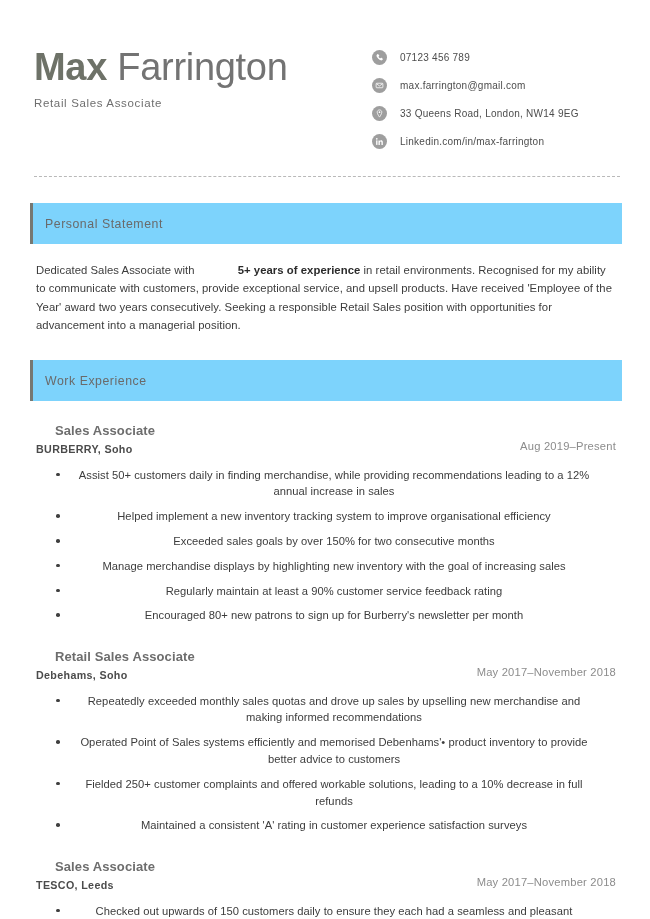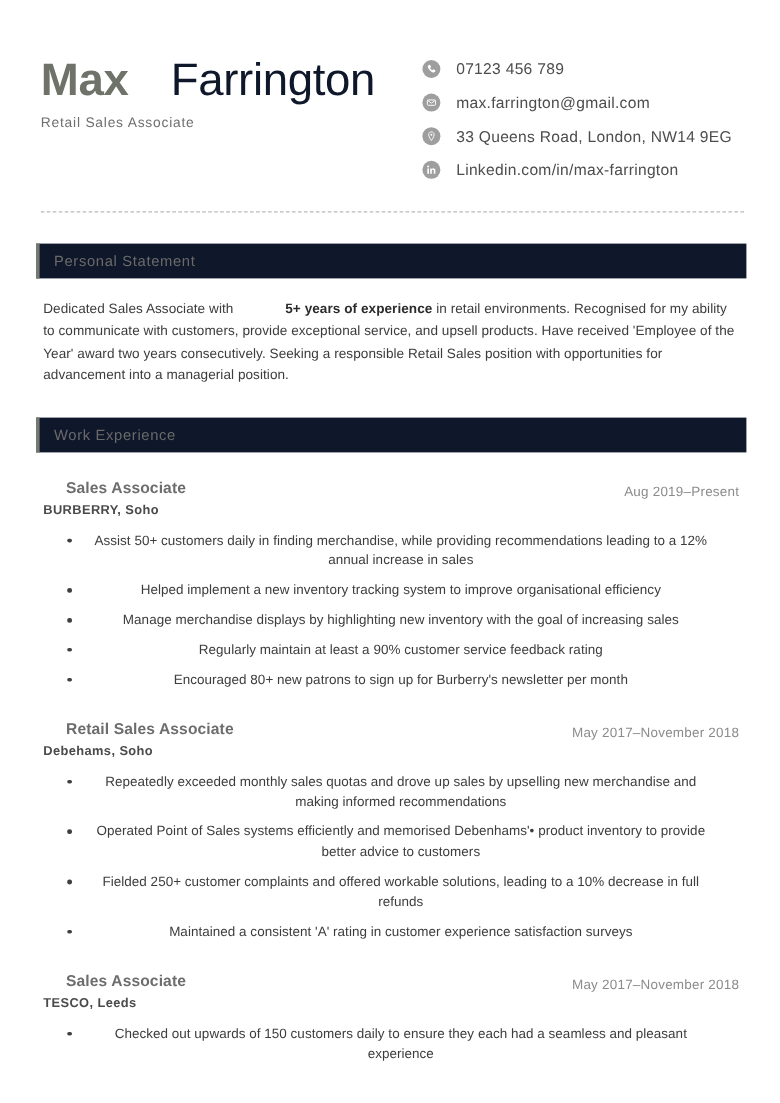--- a/index.html
+++ b/index.html
@@ -41,22 +41,21 @@
     font-weight: 400;
     letter-spacing: -0.3px;
     white-space: nowrap;
   }
   .fullname .first {
     font-weight: 700;
     color: #6e7268;
   }
   .fullname .last {
     font-weight: 400;
-    color: #0f172a;
-    margin-left: 25px;
+    color: #737373;
   }
   .role-sub {
     margin-top: 9px;
     font-size: 11.5px;
     color: #6f6f6f;
     letter-spacing: 0.65px;
   }
 
   .contact {
     padding-top: 6px;
@@ -75,38 +74,38 @@
     border-radius: 50%;
     background: #9e9e9e;
     flex: 0 0 15px;
     display: flex;
     align-items: center;
     justify-content: center;
     margin-right: 13px;
   }
   .cicon svg { display: block; }
   .ctext {
-    font-size: 13px;
+    font-size: 10px;
     color: #4d4d4d;
     letter-spacing: 0.25px;
     white-space: nowrap;
   }
 
   
   .divider {
     margin: 20px 2px 0 6px;
     border-top: 1px dashed #b9b9b9;
     height: 0;
   }
 
   
   .section-bar {
     margin: 26px 0 0 2px;
-    background: #0f172a;
-    height: 29px;
+    background: #7dd3fc;
+    height: 41px;
     display: flex;
     align-items: center;
     border-left: 3px solid #767872;
   }
   .section-bar .section-title {
     font-size: 12.3px;
     color: #6a6a6a;
     letter-spacing: 0.55px;
     padding-left: 12px;
   }
@@ -144,21 +143,21 @@
     font-size: 10.7px;
     font-weight: 700;
     color: #4b4b4b;
     letter-spacing: 0.35px;
     margin-top: 4px;
     line-height: 1.2;
   }
   .job-dates {
     position: absolute;
     right: 2px;
-    bottom: 16px;
+    bottom: 4px;
     font-size: 11.2px;
     color: #8c8c8c;
     letter-spacing: 0.2px;
     white-space: nowrap;
   }
 
   ul.bullets {
     margin: 11px 0 0 0;
     padding: 0 0 0 36px;
     list-style: none;
@@ -261,20 +260,21 @@
 
   <div class="job first">
     <div class="job-head">
       <div class="job-title">Sales Associate</div>
       <div class="job-company">BURBERRY, Soho</div>
       <div class="job-dates">Aug 2019–Present</div>
     </div>
     <ul class="bullets">
       <li>Assist 50+ customers daily in finding merchandise, while providing recommendations leading to a 12% annual increase in sales</li>
       <li>Helped implement a new inventory tracking system to improve organisational efficiency</li>
+      <li>Exceeded sales goals by over 150% for two consecutive months</li>
       <li>Manage merchandise displays by highlighting new inventory with the goal of increasing sales</li>
       <li>Regularly maintain at least a 90% customer service feedback rating</li>
       <li>Encouraged 80+ new patrons to sign up for Burberry's newsletter per month</li>
     </ul>
   </div>
 
   <div class="job rest">
     <div class="job-head">
       <div class="job-title">Retail Sales Associate</div>
       <div class="job-company">Debehams, Soho</div>

